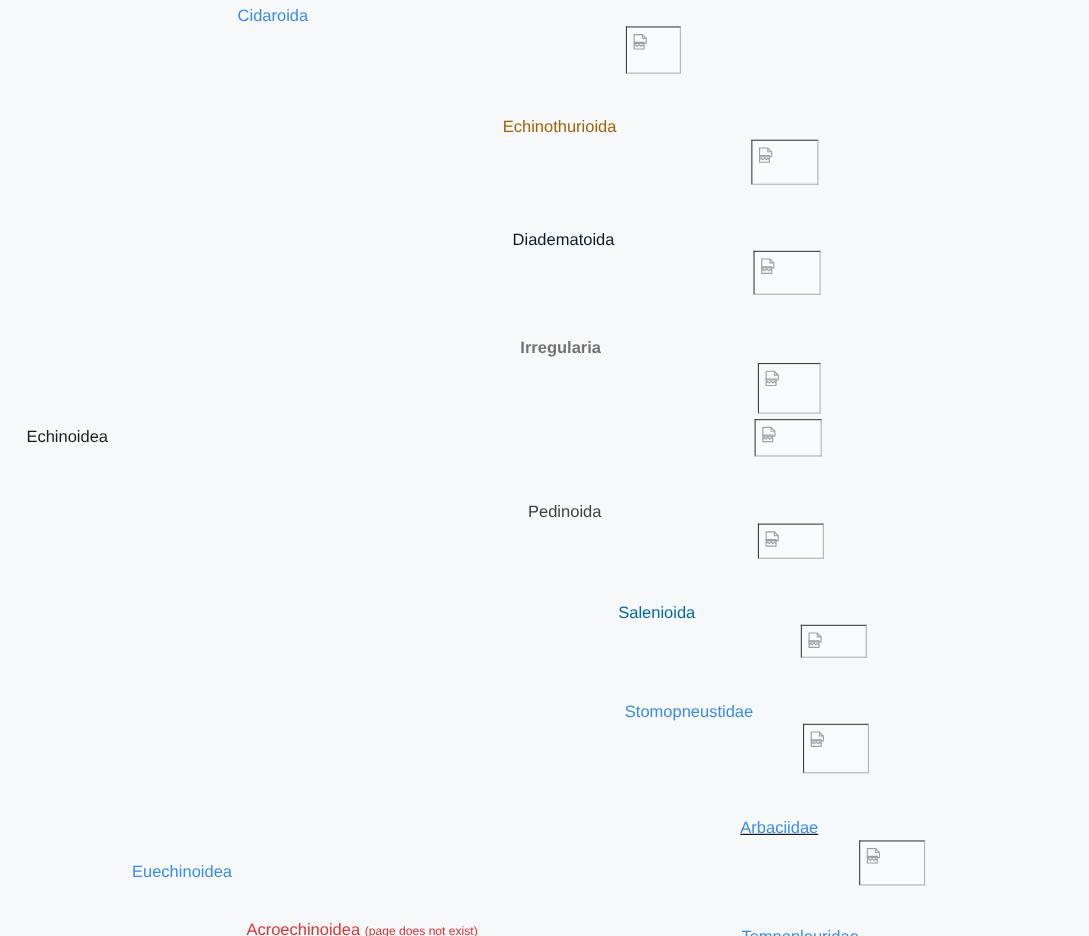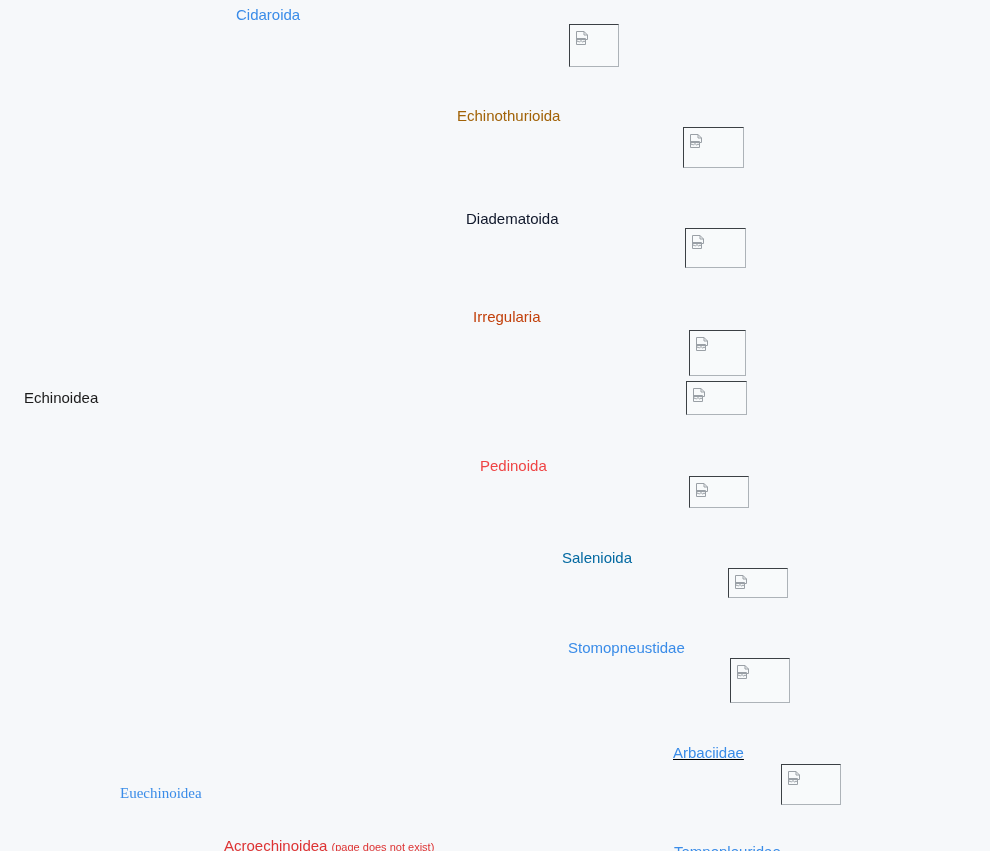--- a/index.html
+++ b/index.html
@@ -61,56 +61,56 @@
     width: 16px;
     height: 16px;
     display: block;
   }
 </style>
 </head>
 <body>
 
 <div id="canvas">
   <div class="node" style="left: 216px; top: 6px;">
-    <a class="node-link" style="color: rgb(58, 140, 232); margin-left: 20px;">Cidaroida</a>
+    <a class="node-link" style="color: rgb(58, 140, 232);">Cidaroida</a>
   </div>
 
   <div class="node" style="left: 457px; top: 107px;">
     <a class="node-link" style="color: #a16207;">Echinothurioida</a>
   </div>
 
   <div class="node" style="left: 466px; top: 210px;">
     <a class="node-link" style="color: #0f172a;">Diadematoida</a>
   </div>
 
   <div class="node" style="left: 473px; top: 308px;">
-    <a class="node-link" style="color: #c2410c;">Irregularia</a>
+    <a class="node-link" style="color: #737373; font-weight: bold;">Irregularia</a>
   </div>
 
   <div class="node" style="left: 24px; top: 389px;">
     <span class="node-current">Echinoidea</span>
   </div>
 
   <div class="node" style="left: 480px; top: 457px;">
-    <a class="node-link" style="color: #ef4444;">Pedinoida</a>
+    <a class="node-link" style="color: #404040;">Pedinoida</a>
   </div>
 
   <div class="node" style="left: 562px; top: 549px;">
     <a class="node-link" style="color: #0369a1;">Salenioida</a>
   </div>
 
   <div class="node" style="left: 568px; top: 639px;">
     <a class="node-link" style="color: rgb(58, 140, 232);">Stomopneustidae</a>
   </div>
 
   <div class="node" style="left: 673px; top: 744px; text-decoration: underline;">
     <a class="node-link" style="color: rgb(58, 140, 232);">Arbaciidae</a>
   </div>
 
-  <div class="node" style="left: 120px; top: 784px; font-family: Liberation Serif, serif;">
+  <div class="node" style="left: 120px; top: 784px;">
     <a class="node-link" style="color: rgb(58, 140, 232);">Euechinoidea</a>
   </div>
 
   <div class="node" style="left: 224px; top: 837px;">
     <a class="node-redlink"><span class="rl-label">Acroechinoidea</span> <span class="nonexist">(page does not exist)</span></a>
   </div>
 
   <div class="node" style="left: 674px; top: 843px;">
     <a class="node-link" style="color: rgb(58, 140, 232);">Temnopleuridae</a>
   </div>

